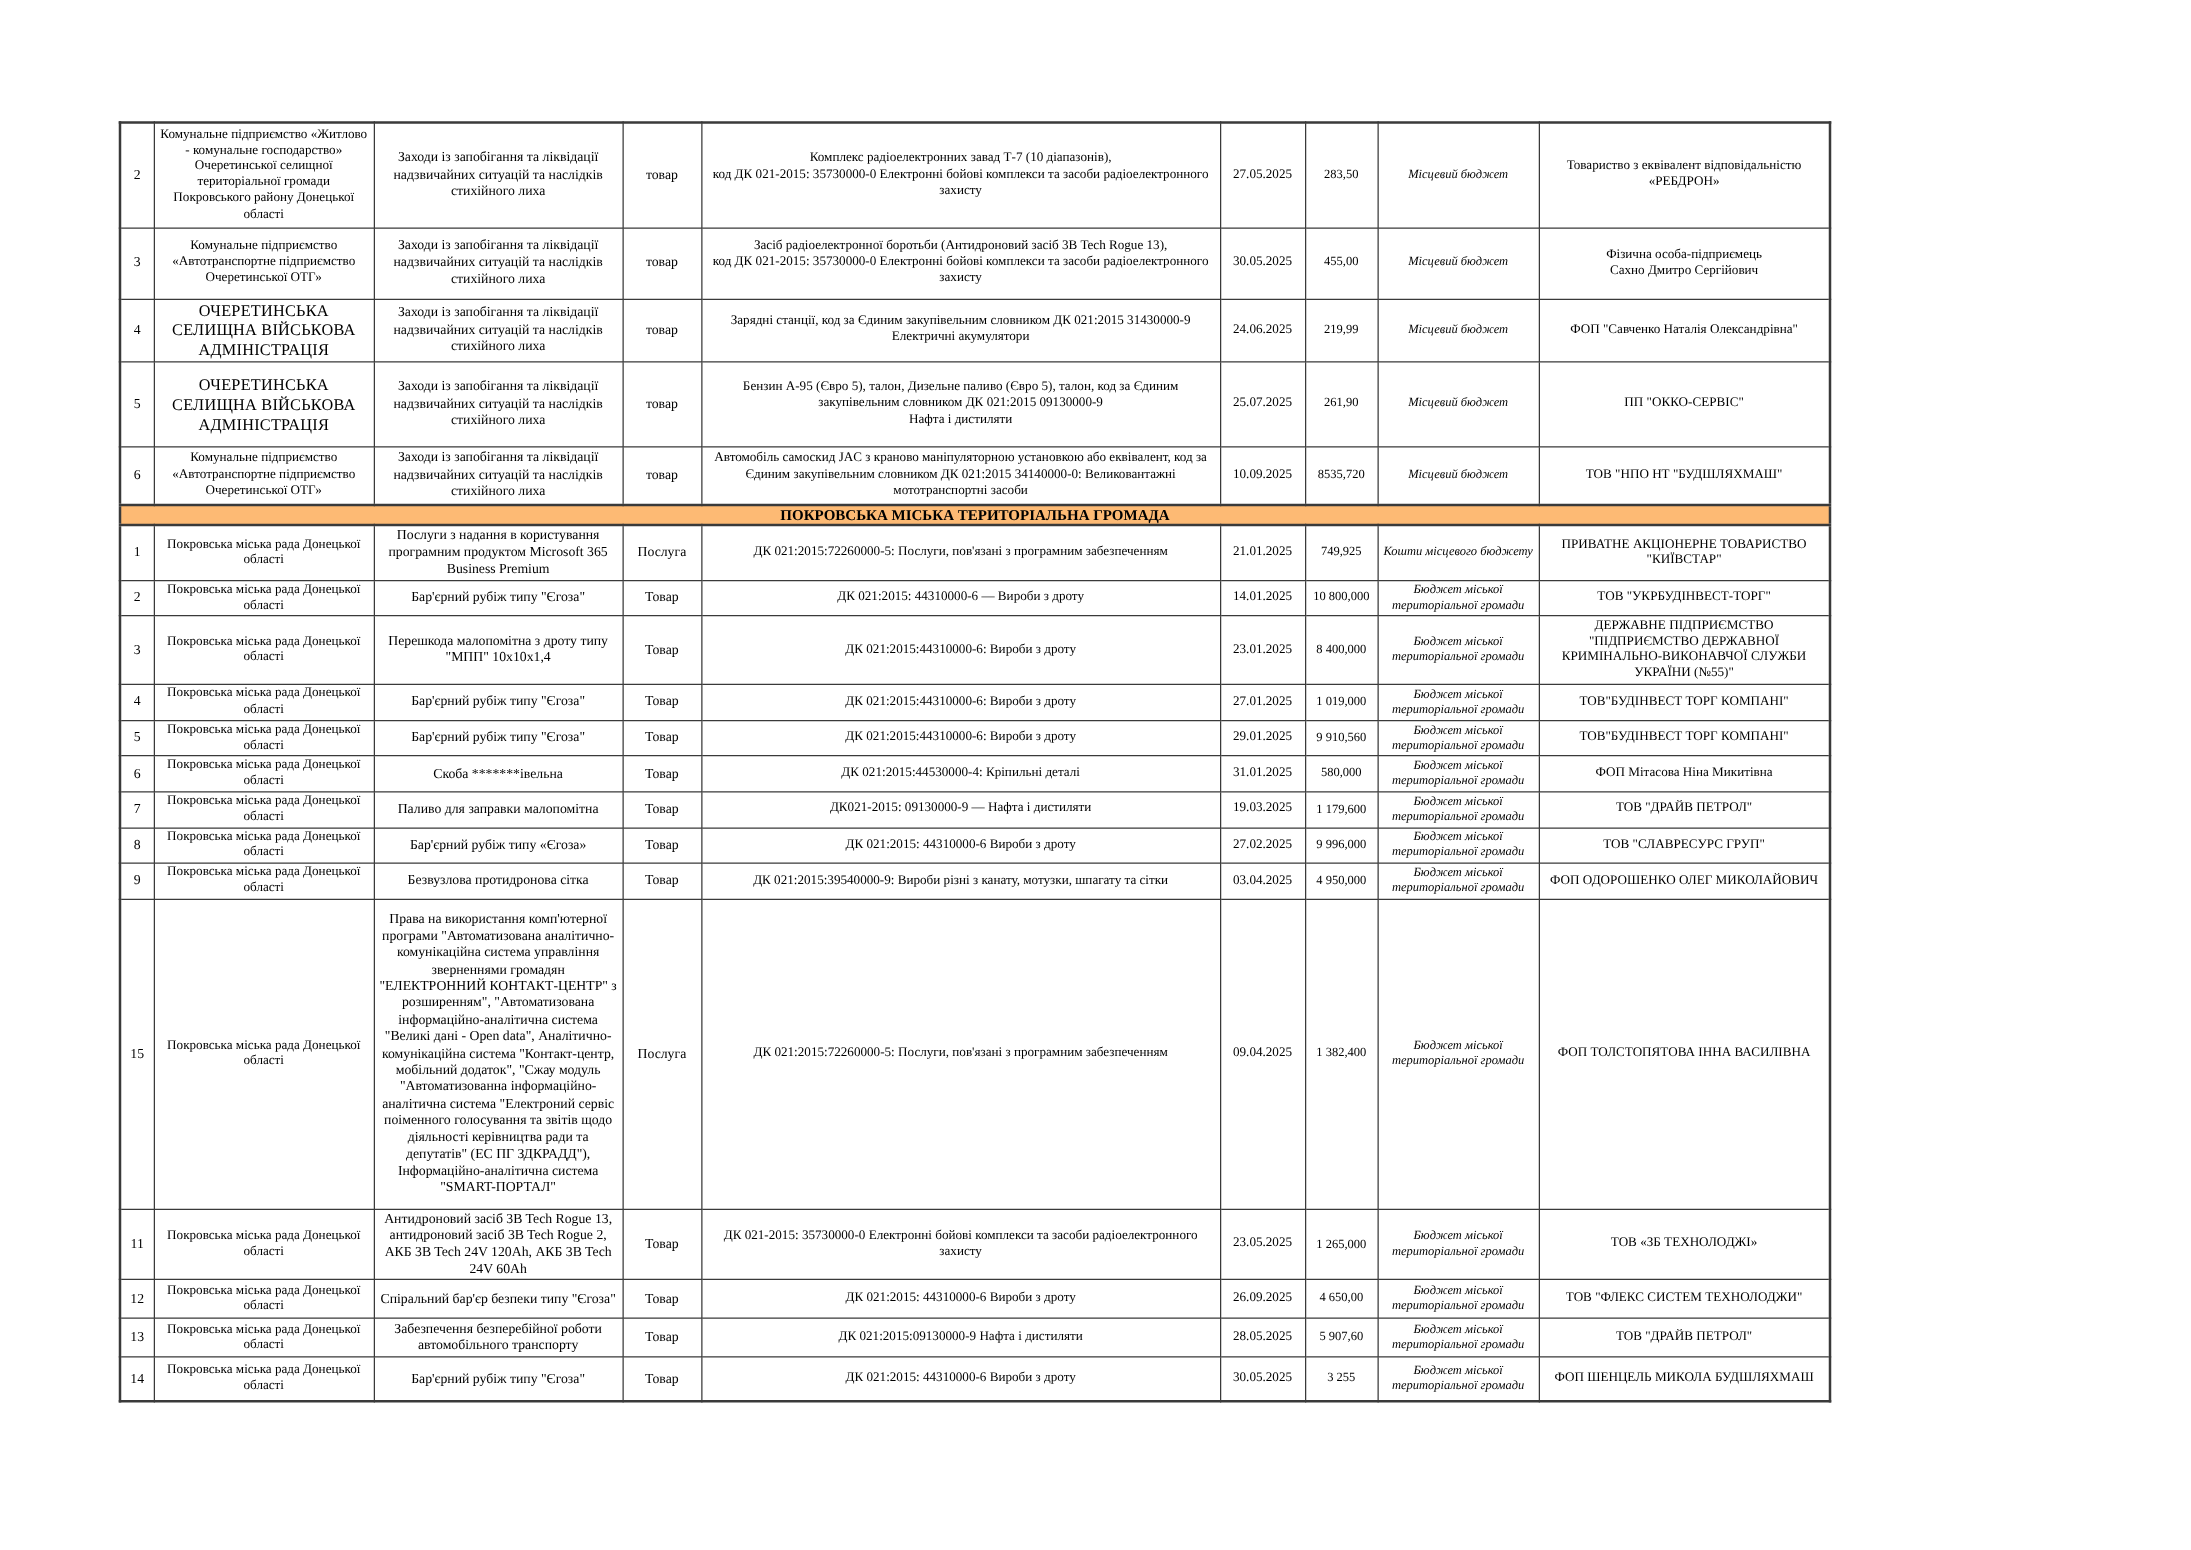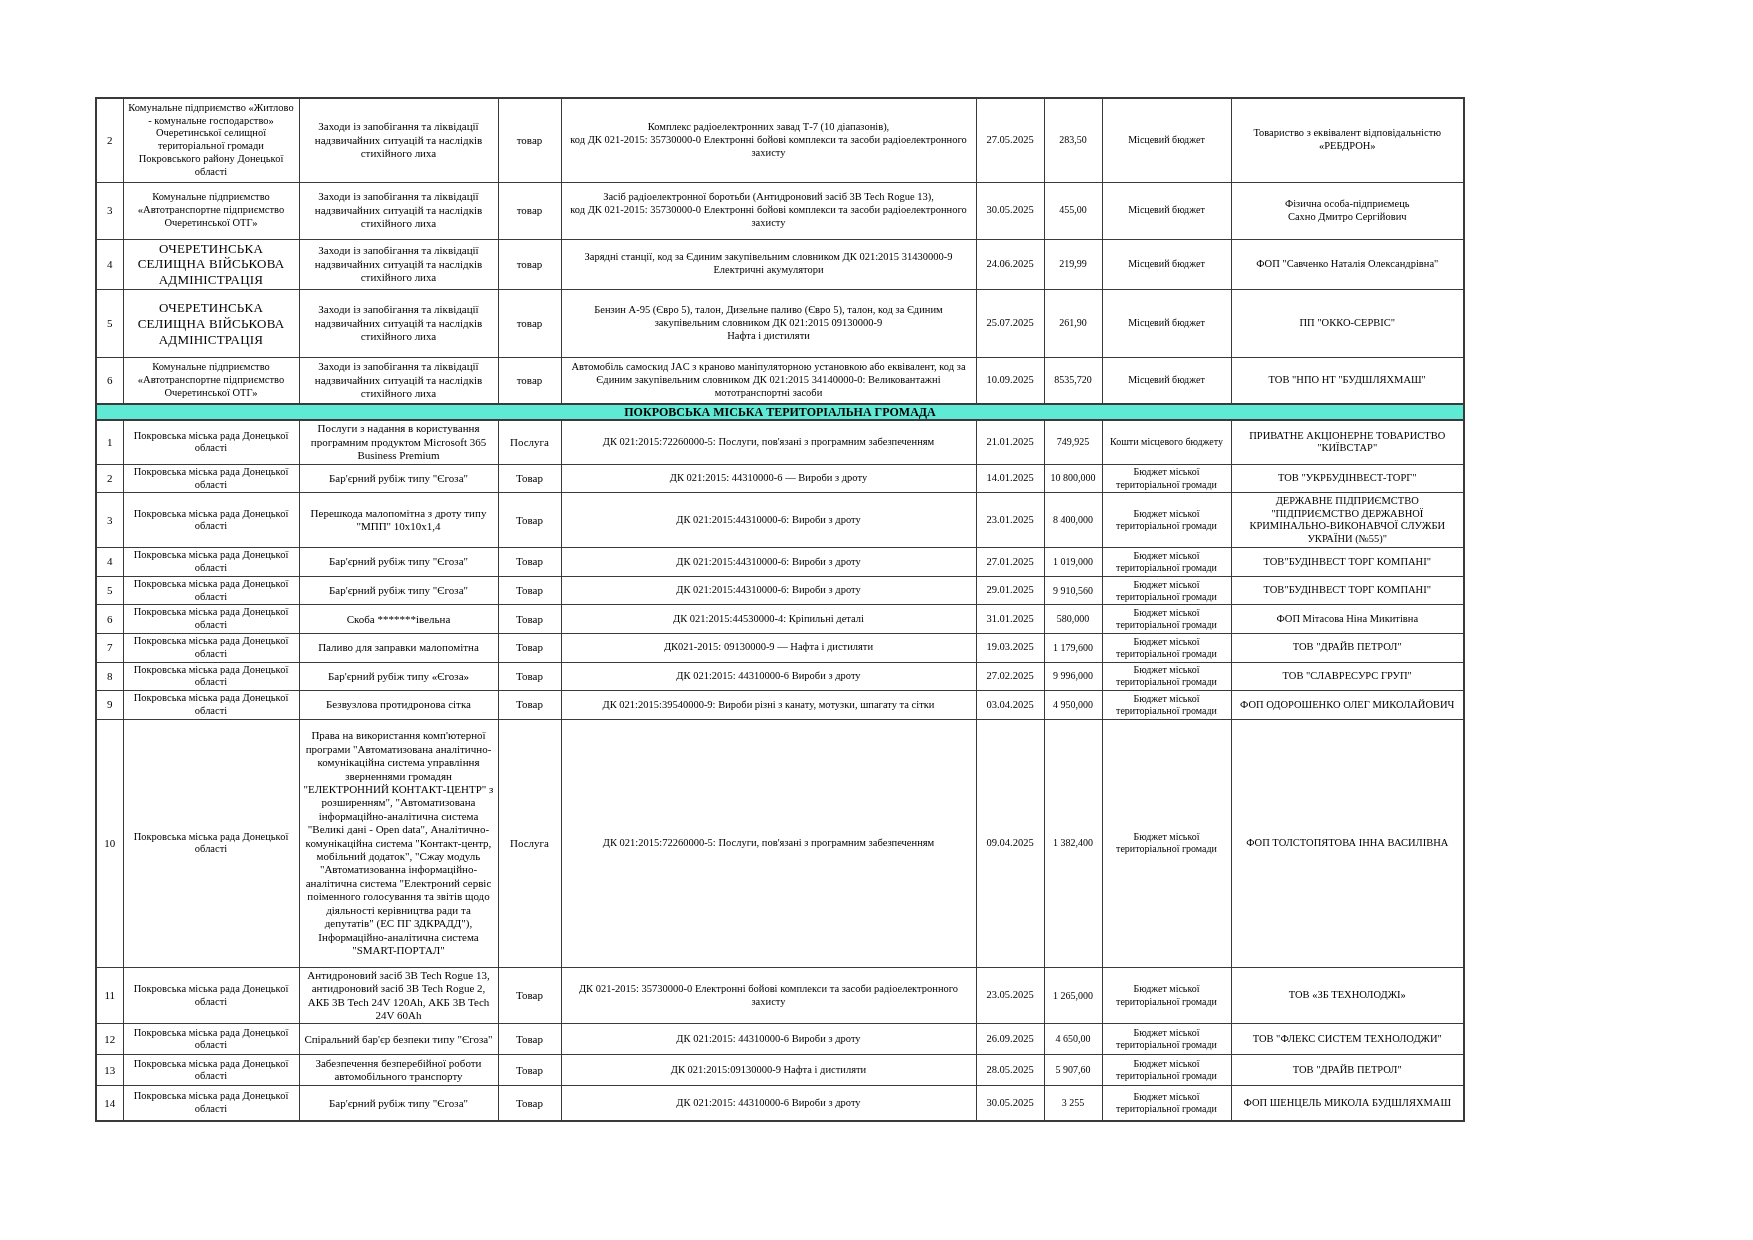--- a/index.html
+++ b/index.html
@@ -36,21 +36,21 @@
     text-align:center;
     vertical-align:middle;
     padding:1px 3px;
     white-space:pre-line;
     overflow:hidden;
   }
   td[data-field="desc"]{font-size:10.5px;}
   td[data-field="org"]{font-size:10.5px;}
   td[data-field="date"]{font-size:10.5px;margin-left:11px;}
   td[data-field="amount"]{font-size:10px;}
-  td[data-field="budget"]{font-size:10px;}
+  td[data-field="budget"]{font-size:10px;font-style:italic;}
   td[data-field="supplier"]{font-size:10.5px;}
 
   
   #s1 tr:nth-child(1){height:84px}
   #s1 tr:nth-child(2){height:57px}
   #s1 tr:nth-child(3){height:36px}
   #s1 tr:nth-child(4){height:68px}
   #s1 tr:nth-child(5){height:46px}
   
   #s1 tr:nth-child(3) td[data-field="org"],
@@ -66,21 +66,21 @@
   #s2 tr:nth-child(7){height:28px}
   #s2 tr:nth-child(8){height:28px}
   #s2 tr:nth-child(9){height:28px}
   #s2 tr:nth-child(10){height:248px}
   #s2 tr:nth-child(11){height:56px}
   #s2 tr:nth-child(12){height:31px}
   #s2 tr:nth-child(13){height:31px}
   #s2 tr:nth-child(14){height:35px}
 
   tr.band td{
-    background:#5eead4;
+    background:#fdba74;
     font-weight:bold;
     font-size:12px;
     height:14px;
     padding:0;
     border-top:2px solid #3a3a3a;
     border-bottom:2px solid #3a3a3a;
     white-space:nowrap;
   }
 </style>
 </head>
@@ -259,21 +259,21 @@
     <td data-field="org">Покровська міська рада Донецької області</td>
     <td data-field="purpose">Безвузлова протидронова сітка</td>
     <td data-field="type">Товар</td>
     <td data-field="desc">ДК 021:2015:39540000-9: Вироби різні з канату, мотузки, шпагату та сітки</td>
     <td data-field="date">03.04.2025</td>
     <td data-field="amount">4 950,000</td>
     <td data-field="budget">Бюджет міської територіальної громади</td>
     <td data-field="supplier">ФОП ОДОРОШЕНКО ОЛЕГ МИКОЛАЙОВИЧ</td>
   </tr>
         <tr>
-    <td data-field="num">10</td>
+    <td data-field="num">15</td>
     <td data-field="org">Покровська міська рада Донецької області</td>
     <td data-field="purpose">Права на використання комп'ютерної програми "Автоматизована аналітично-комунікаційна система управління зверненнями громадян "ЕЛЕКТРОННИЙ КОНТАКТ-ЦЕНТР" з розширенням", "Автоматизована інформаційно-аналітична система "Великі дані - Open data", Аналітично-комунікаційна система "Контакт-центр, мобільний додаток", "Сжау модуль "Автоматизованна інформаційно-аналітична система "Електроний сервіс поіменного голосування та звітів щодо діяльності керівництва ради та депутатів" (ЕС ПГ ЗДКРАДД"), Інформаційно-аналітична система "SMART-ПОРТАЛ"</td>
     <td data-field="type">Послуга</td>
     <td data-field="desc">ДК 021:2015:72260000-5: Послуги, пов'язані з програмним забезпеченням</td>
     <td data-field="date">09.04.2025</td>
     <td data-field="amount">1 382,400</td>
     <td data-field="budget">Бюджет міської територіальної громади</td>
     <td data-field="supplier">ФОП ТОЛСТОПЯТОВА ІННА ВАСИЛІВНА</td>
   </tr>
         <tr>

